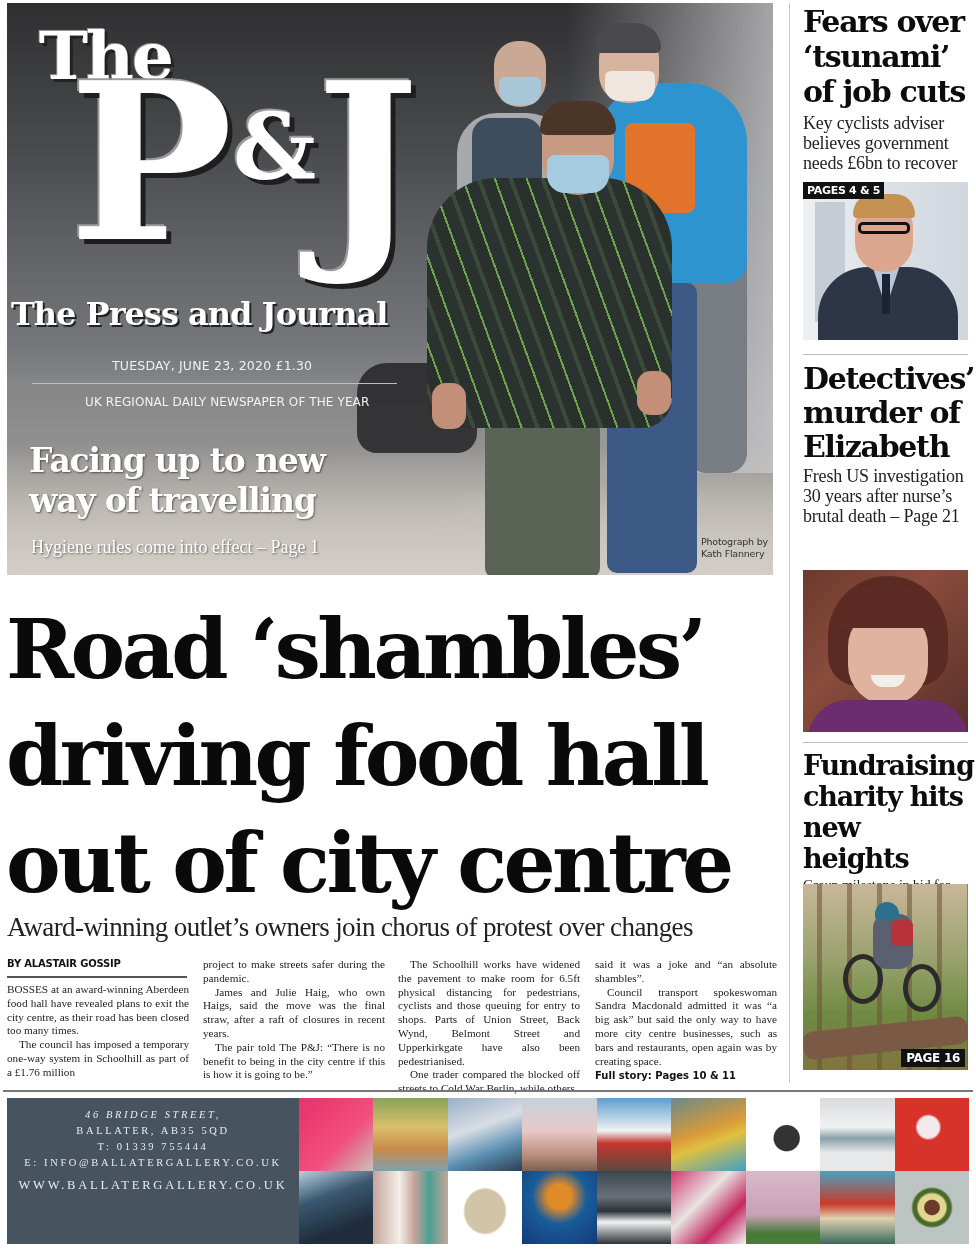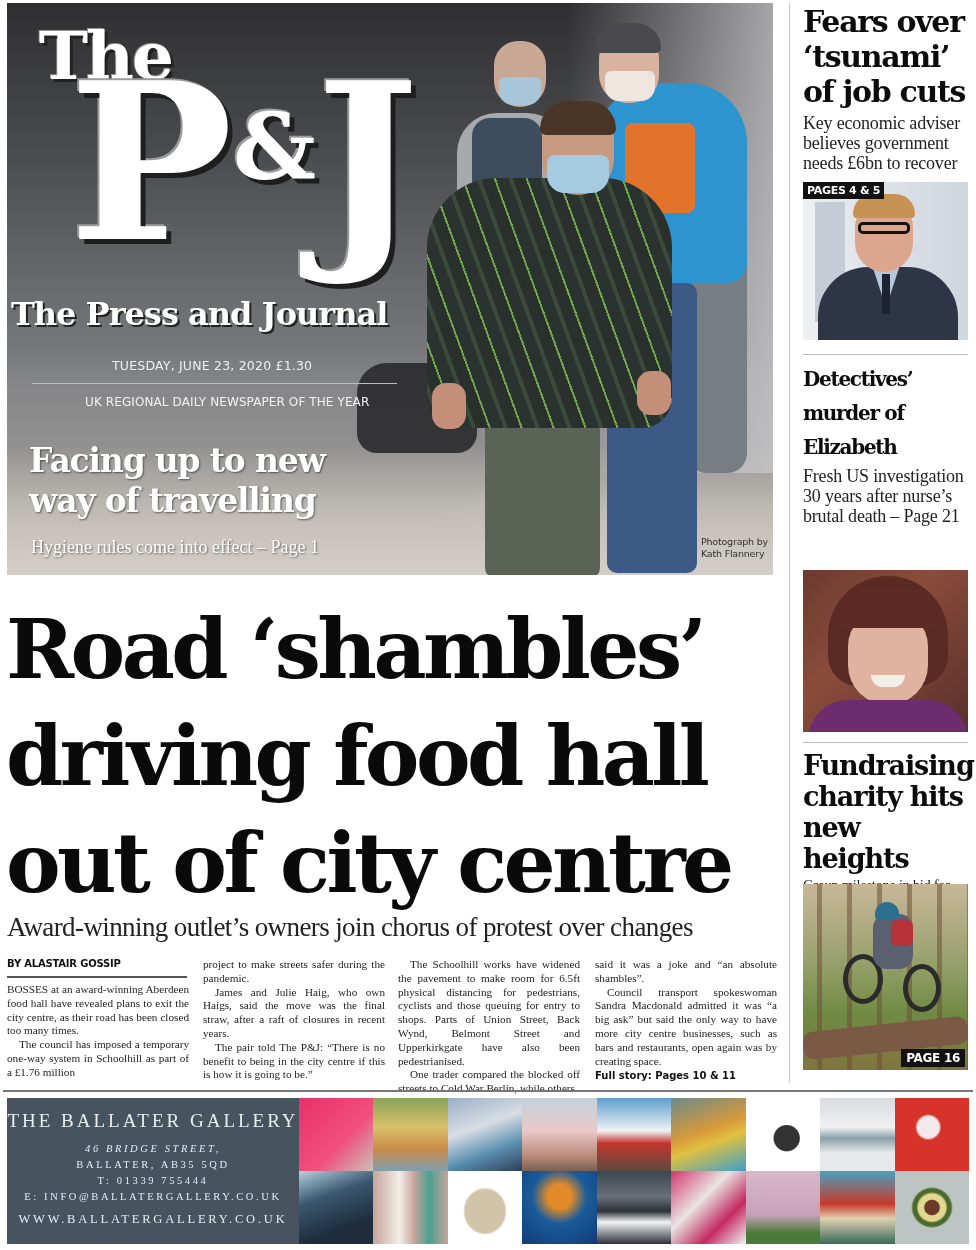--- a/index.html
+++ b/index.html
@@ -111,21 +111,21 @@
   .photo1 .suit { position: absolute; left: 15px; top: 85px; width: 140px; height: 80px; background: #2d3546; border-radius: 50px 50px 0 0; }
   .photo1 .shirt { position: absolute; left: 70px; top: 86px; width: 26px; height: 40px; background: #b7c7da; clip-path: polygon(0 0,100% 0,50% 100%); }
   .photo1 .tie { position: absolute; left: 79px; top: 92px; width: 8px; height: 40px; background: #1c2333; }
   .photo1 .head { position: absolute; left: 52px; top: 18px; width: 58px; height: 72px; background: #dca68e; border-radius: 28px 28px 30px 30px; }
   .photo1 .hair { position: absolute; left: 50px; top: 12px; width: 62px; height: 24px; background: #c69253; border-radius: 30px 30px 6px 6px; }
   .photo1 .glasses { position: absolute; left: 55px; top: 40px; width: 52px; height: 12px; border: 3px solid #111; border-radius: 5px; }
   .photo1 .tag { position: absolute; left: 0; top: 0; }
 
   .rule1 { top: 354px; }
   .story2 { top: 362px; }
-  .story2 .side-h { font-size: 20px; line-height: 34px; }
+  .story2 .side-h { font-size: 30px; line-height: 34px; }
   .story2 .side-sub { margin-top: 2px; }
   .photo2 { position: absolute; left: 803px; top: 570px; width: 165px; height: 162px; overflow: hidden;
     background: linear-gradient(135deg, #6b3a2e 0%, #8a4c3c 40%, #5a2f2a 100%); }
   .photo2 .hair { position: absolute; left: 25px; top: 6px; width: 120px; height: 110px; background: #5b2b23; border-radius: 60px 60px 30px 30px; }
   .photo2 .face { position: absolute; left: 45px; top: 40px; width: 80px; height: 95px; background: #e0b3a1; border-radius: 38px 38px 42px 42px; }
   .photo2 .fringe { position: absolute; left: 38px; top: 18px; width: 94px; height: 40px; background: #5e2b24; border-radius: 40px 40px 6px 6px; }
   .photo2 .smile { position: absolute; left: 68px; top: 105px; width: 34px; height: 12px; background: #f4eee8; border-radius: 0 0 18px 18px; }
   .photo2 .top { position: absolute; left: 5px; top: 130px; width: 160px; height: 40px; background: #6c2c6e; border-radius: 40px 40px 0 0; }
 
   .rule2 { top: 742px; }
@@ -237,21 +237,21 @@
 
 <div class="vdivider"></div>
 
 <div class="side story1">
   <div class="side-h">
     <div>Fears over</div>
     <div>‘tsunami’</div>
     <div>of job cuts</div>
   </div>
   <div class="side-sub">
-    <div>Key economic adviser</div>
+    <div>Key cyclists adviser</div>
     <div>believes government</div>
     <div>needs £6bn to recover</div>
   </div>
 </div>
 <div class="photo1">
   <div class="win"></div>
   <div class="suit"></div>
   <div class="shirt"></div>
   <div class="tie"></div>
   <div class="head"></div>
@@ -332,21 +332,20 @@
 <div class="col c4">
   <p>said it was a joke and “an absolute shambles”.</p>
   <p>Council transport spokeswoman Sandra Macdonald admitted it was “a big ask” but said the only way to have more city centre businesses, such as bars and restaurants, open again was by creating space.</p>
   <div class="fullstory">Full story: Pages 10 &amp; 11</div>
 </div>
 
 <div class="hrule"></div>
 
 <div class="ad">
   <div class="ad-text">
-    <div class="ad-name">THE BALLATER GALLERY</div>
     <div class="ad-line first">46 BRIDGE STREET,</div>
     <div class="ad-line">BALLATER, AB35 5QD</div>
     <div class="ad-line">T: 01339 755444</div>
     <div class="ad-line">E: INFO@BALLATERGALLERY.CO.UK</div>
     <div class="ad-web">WWW.BALLATERGALLERY.CO.UK</div>
   </div>
   <div class="ad-grid" id="ad-grid">
       <div class="tile" title="greyhound on pink" style="background: linear-gradient(135deg, rgb(232, 48, 106), rgb(240, 80, 126) 60%, rgb(201, 194, 184));"></div>
       <div class="tile" title="market umbrellas" style="background: linear-gradient(rgb(138, 163, 90), rgb(216, 192, 106) 40%, rgb(201, 138, 72) 70%, rgb(127, 160, 176));"></div>
       <div class="tile" title="woman with shopping bag" style="background: linear-gradient(160deg, rgb(154, 176, 200), rgb(216, 221, 228) 40%, rgb(90, 143, 176) 70%, rgb(46, 62, 88));"></div>

